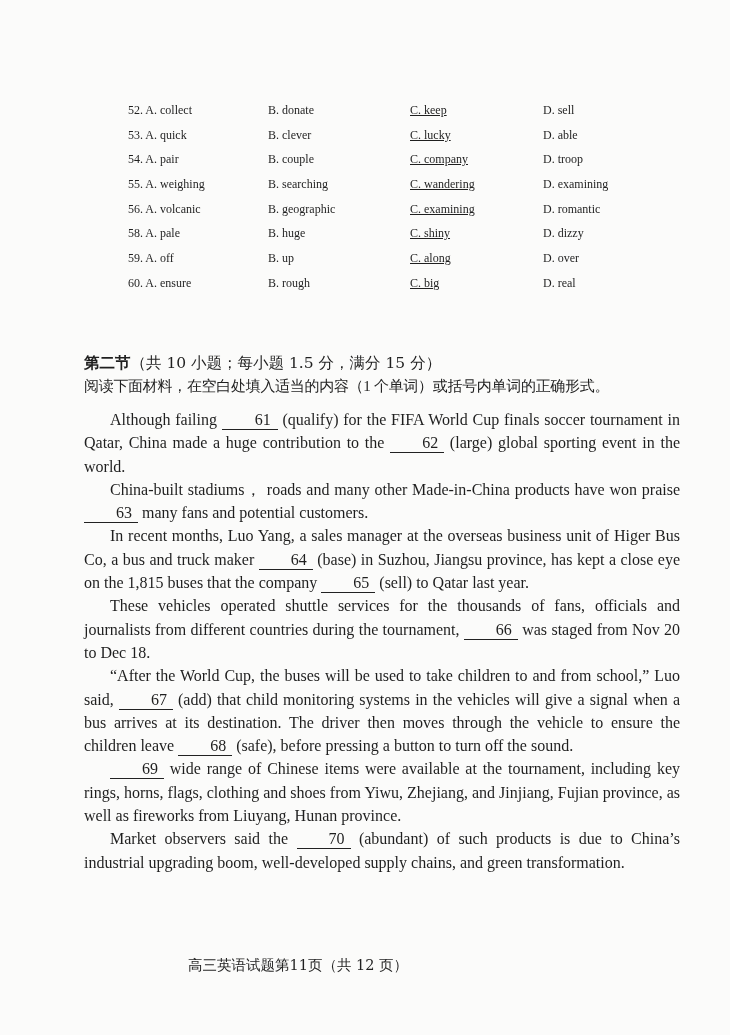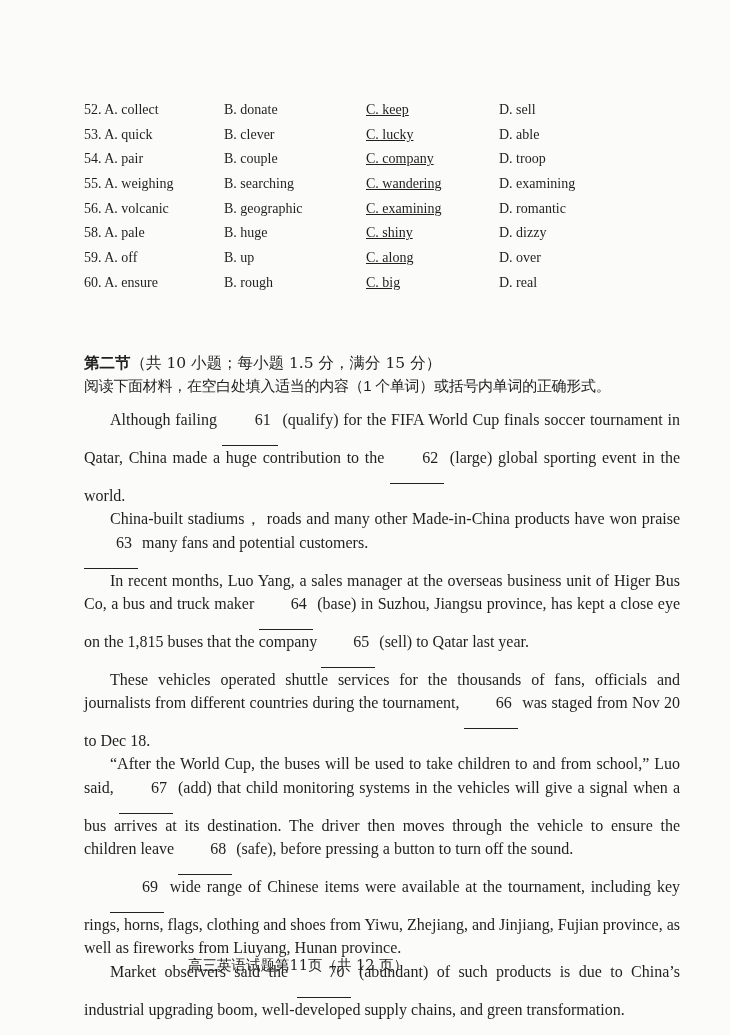--- a/index.html
+++ b/index.html
@@ -5,29 +5,29 @@
   html, body { margin: 0; padding: 0; }
   body {
     width: 730px; height: 1035px; overflow: hidden;
     background: #fbfbfa;
     font-family: "Liberation Serif", "DejaVu Serif", serif;
     color: #1f1f1f;
     position: relative;
   }
   .page { position: absolute; left: 0; top: 0; width: 730px; height: 1035px; }
   .options { position: absolute; left: 84px; top: 99px; width: 620px; }
-  .opt-row { height: 24.7px; position: relative; font-size: 14px; line-height: 22px; }
+  .opt-row { height: 24.7px; position: relative; font-size: 12px; line-height: 22px; margin-left: 44px; }
   .opt-row span { position: absolute; top: 0; white-space: nowrap; }
   .c0 { left: 0; } .c1 { left: 140px; } .c2 { left: 282px; text-decoration: underline; } .c3 { left: 415px; }
   .section-head { position: absolute; left: 84px; top: 352px; font-size: 15.5px; line-height: 22px; font-family: "DejaVu Serif", serif; }
   .section-head b { font-weight: bold; }
-  .instr { position: absolute; left: 84px; top: 375px; font-size: 15px; line-height: 22px; font-family: Liberation Sans, sans-serif; letter-spacing: -0.3px; }
+  .instr { position: absolute; left: 84px; top: 375px; font-size: 15px; line-height: 22px; font-family: Liberation Serif, serif; letter-spacing: -0.3px; }
   .passage { position: absolute; left: 84px; top: 408px; width: 596px; font-size: 16px; line-height: 23.3px; }
   .passage p { margin: 0; text-align: justify; text-indent: 26px; }
-  .blank { display: inline-block; border-bottom: 1px solid #222; text-align: center; line-height: 18px; padding: 0 0 16px 0; }
+  .blank { display: inline-block; border-bottom: 1px solid #222; text-align: center; line-height: 18px; padding: 0 0 0 0; }
   .b61 { width: 56px; } .bstd { width: 54px; }
   .footer { position: absolute; left: 0; width: 596px; top: 956px; text-align: center; font-size: 14.5px; font-family: "DejaVu Serif", serif; }
 </style>
 </head>
 <body>
 
 <div class="page">
 
   <div class="options">
     <div class="opt-row">

